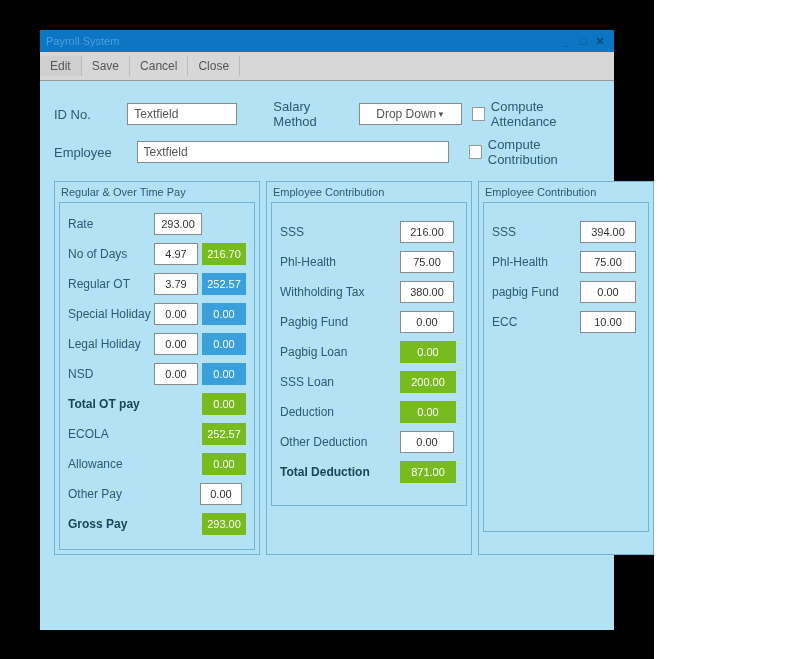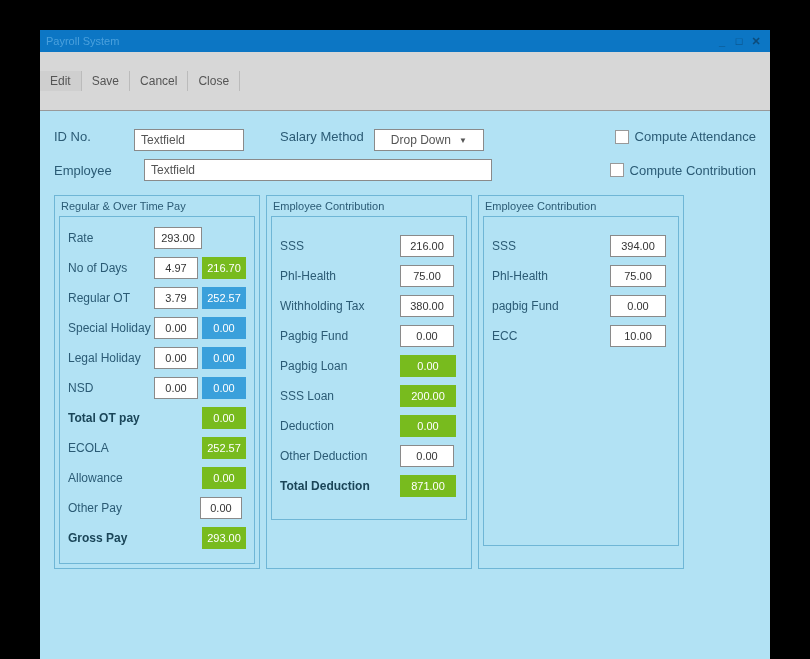--- a/index.html
+++ b/index.html
@@ -1,27 +1,27 @@
 <!DOCTYPE html>
 <html><head>
 <meta charset="utf-8">
 <style>
   * { box-sizing: border-box; font-family: Arial, sans-serif; }
   body { margin: 0; background: #fff; }
-  .outer { background:#000; padding:30px 40px 30px 40px; width:810px; height:659px; }
+  .outer { background:#000; padding:30px 40px 30px 40px; width:654px; height:659px; }
   .window { background:#fff; width:100%; height:100%; position:relative; }
   .titlebar { background:#0c76c4; color:#1e4e7a; height:22px; display:flex; align-items:center; padding:0 6px; font-size:11px; }
   .titlebar .title { color:#4aa0dd; font-size:11px; }
   .titlebar .controls { margin-left:auto; display:flex; gap:1px; }
   .titlebar .ctrl { width:16px; height:14px; display:flex; align-items:center; justify-content:center; font-size:11px; color:#0c4c7c; font-weight:bold; cursor:pointer; }
-  .menubar { background:#d7d7d7; border-bottom:1px solid #999; display:flex; padding:19px 0; }
+  .menubar { background:#d7d7d7; border-bottom:1px solid #999; display:flex; padding:4px 0; }
   .menubar .mitem { padding:3px 10px; font-size:12px; color:#555; border-right:1px solid #bbb; cursor:pointer; }
   .menubar .mitem:first-child { border-left:none; background:#cfcfcf; }
   .content { background:#b2e2f4; padding:18px 14px 14px 14px; height:calc(100% - 22px - 28px); }
-  .toprow { display:flex; align-items:flex-start; gap:10px; margin-bottom:8px; }
+  .toprow { display:flex; align-items:center; gap:10px; margin-bottom:8px; }
   .toprow2 { display:flex; align-items:center; gap:20px; margin-bottom:14px; }
   .lbl { font-size:13px; color:#2b5b75; }
   .tfield { border:1px solid #8a8a8a; background:#fff; height:22px; padding:2px 6px; font-size:12px; color:#555; }
   .dropdown { border:1px solid #8a8a8a; background:#fff; height:22px; padding:2px 16px; font-size:12px; color:#555; display:flex; align-items:center; justify-content:space-between; cursor:pointer; }
   .chk { width:14px; height:14px; background:#fff; border:1px solid #999; display:inline-block; margin-right:6px; cursor:pointer; vertical-align:middle; }
   .chklbl { font-size:13px; color:#2b5b75; display:flex; align-items:center; cursor:pointer; }
   .panels { display:flex; gap:6px; }
   .panel { border:1px solid #6fb6d6; background:#b2e2f4; }
   .panel .legend { font-size:11px; color:#2b5b75; padding:4px 6px; border-bottom:none; }
   .panel .body { border:1px solid #6fb6d6; margin:0 4px 4px 4px; padding:10px 8px 14px 8px; background:#b2e2f4; }

